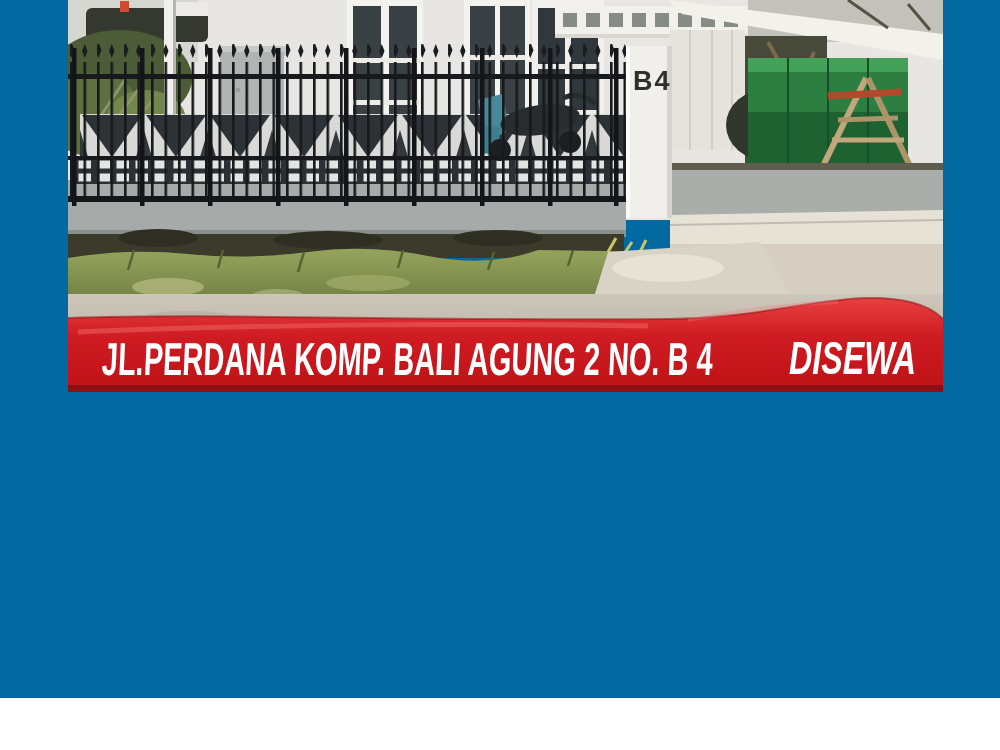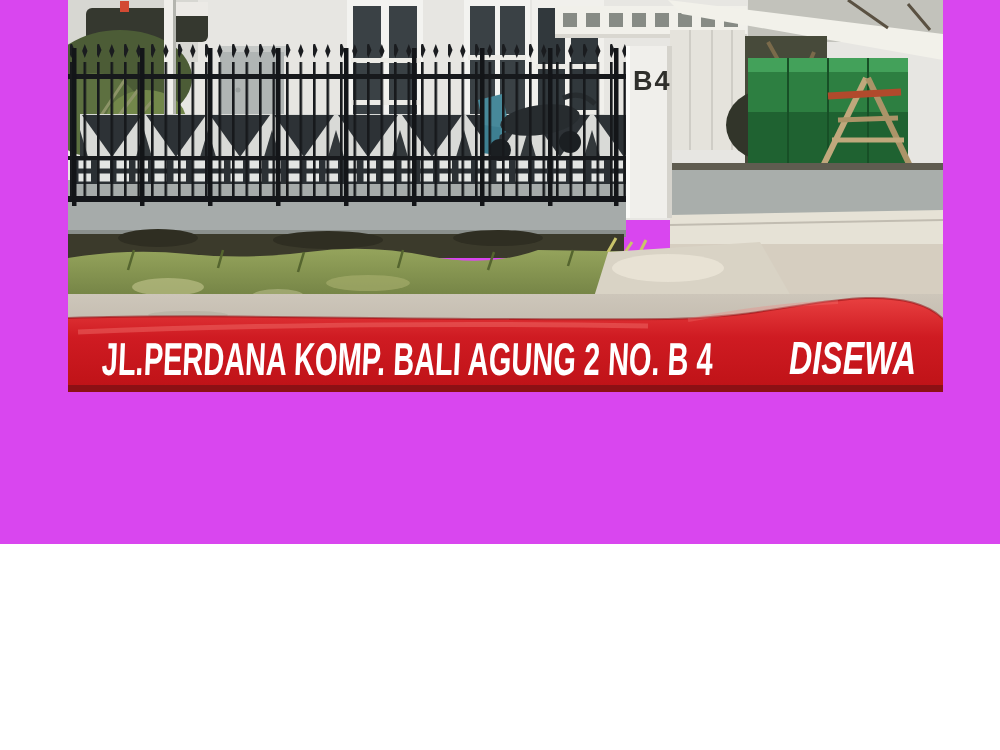--- a/index.html
+++ b/index.html
@@ -1,17 +1,17 @@
 <!DOCTYPE html>
 <html><head>
 <meta charset="utf-8">
 <style>
   html,body{margin:0;padding:0;background:#ffffff;}
   body{width:1000px;height:750px;overflow:hidden;font-family:"Liberation Serif", serif;}
-  .page{position:relative;width:1000px;height:544px;background:#d946ef;}
+  .page{position:relative;width:1000px;height:698px;background:#0369a1;}
 
   
   .photo{position:absolute;left:68px;top:0;width:875px;height:335px;overflow:hidden;}
   .photo svg{display:block;width:875px;height:335px;}
 
   
   .banner{position:absolute;left:68px;top:288px;width:875px;height:104px;}
   .banner svg{display:block;width:875px;height:104px;}
   .banner-address{
     position:absolute;left:103px;top:336px;

